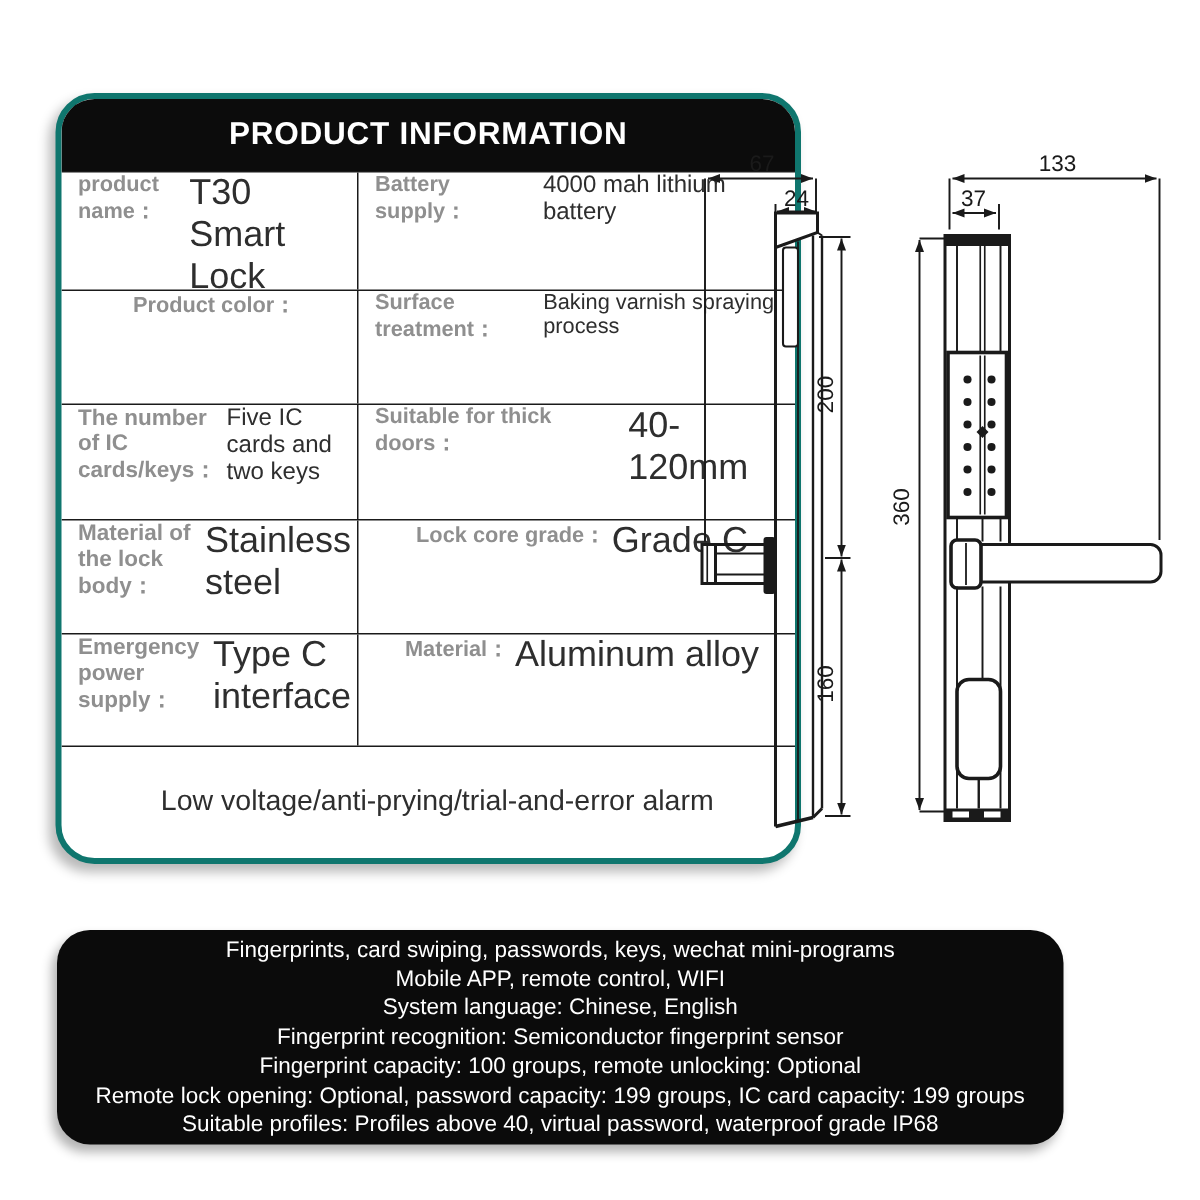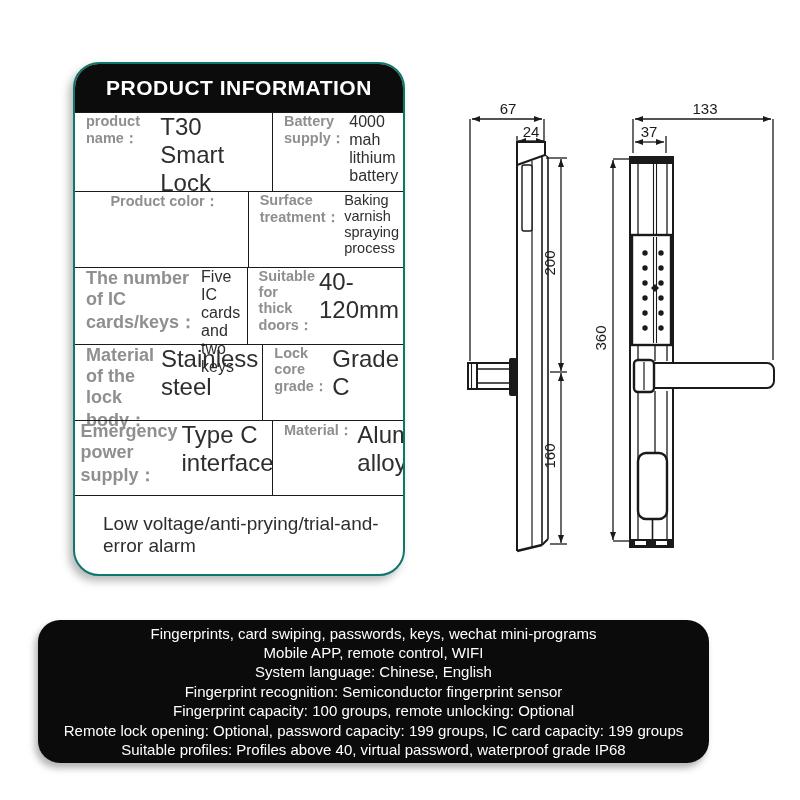--- a/index.html
+++ b/index.html
@@ -1,40 +1,40 @@
 <!DOCTYPE html>
 <html><head>
 <meta charset="utf-8">
 <style>
   * { box-sizing: border-box; margin: 0; padding: 0; }
   html,body { width:800px; height:800px; background:#ffffff;
     font-family:"Liberation Sans", sans-serif; }
   .stage { position:relative; width:800px; height:800px; background:#fff; overflow:hidden; }
 
   
-  .card { position:absolute; left:37px; top:62px; width:332px; height:514px;
-    background:#fff; border:2px solid #0f766e; border-radius:26px; overflow:hidden;
-    box-shadow:-4px 5px 8px rgba(0,0,0,0.28); display:flex; flex-direction:column;margin-left:36px; }
+  .card { position:absolute; left:37px; top:62px; width:497px; height:514px;
+    background:#fff; border:4px solid #0f766e; border-radius:26px; overflow:hidden;
+    box-shadow:-4px 5px 8px rgba(0,0,0,0.28); display:flex; flex-direction:column; }
   .card-header { height:48px; background:#0c0c0c; color:#fff; display:flex;
     align-items:center; justify-content:center; font-weight:bold; font-size:21px;
     letter-spacing:0.5px; }
   .spec-row { display:flex; border-top:1.5px solid #1a1a1a; }
   .cell { display:flex; flex-direction:row; justify-content:center; gap:4px;
     padding-left:11px; padding-right:4px; }
   .cell-l { width:198px; border-right:1.5px solid #1a1a1a; }
   .cell-r { flex:1; }
   .h1r { height:79px; } .h2r { height:76px; } .h3r { height:77px; }
   .h4r { height:76px; } .h5r { height:75px; }
   .lbl { color:#8f8f8f; font-weight:bold; font-size:14.5px; }
   .val { color:#2e2e2e; font-size:24px; }
-  .lbl-sm { font-size:18px; }
+  .lbl-sm { font-size:15px; }
   .val-md { font-size:16px; }
   .val-sm { font-size:14.5px; }
   .card-footer { flex:1; border-top:1.5px solid #1a1a1a; display:flex;
-    align-items:center; padding-left:28px; font-size:19px; color:#2e2e2e; }
+    align-items:center; padding-left:12px; font-size:19px; color:#2e2e2e;justify-content:center; }
 
   
   .drawing { position:absolute; left:458px; top:95px; width:335px; height:470px; }
   .drawing svg text { fill:#1a1a1a; font-size:15px; font-family:"Liberation Sans",sans-serif; }
 
   
   .features { position:absolute; left:38px; top:620px; width:671px; height:143px;
     background:#0b0b0b; border-radius:22px; color:#fff;
     display:flex; flex-direction:column; justify-content:center; align-items:center;
     box-shadow:-3px 5px 7px rgba(0,0,0,0.3); }

